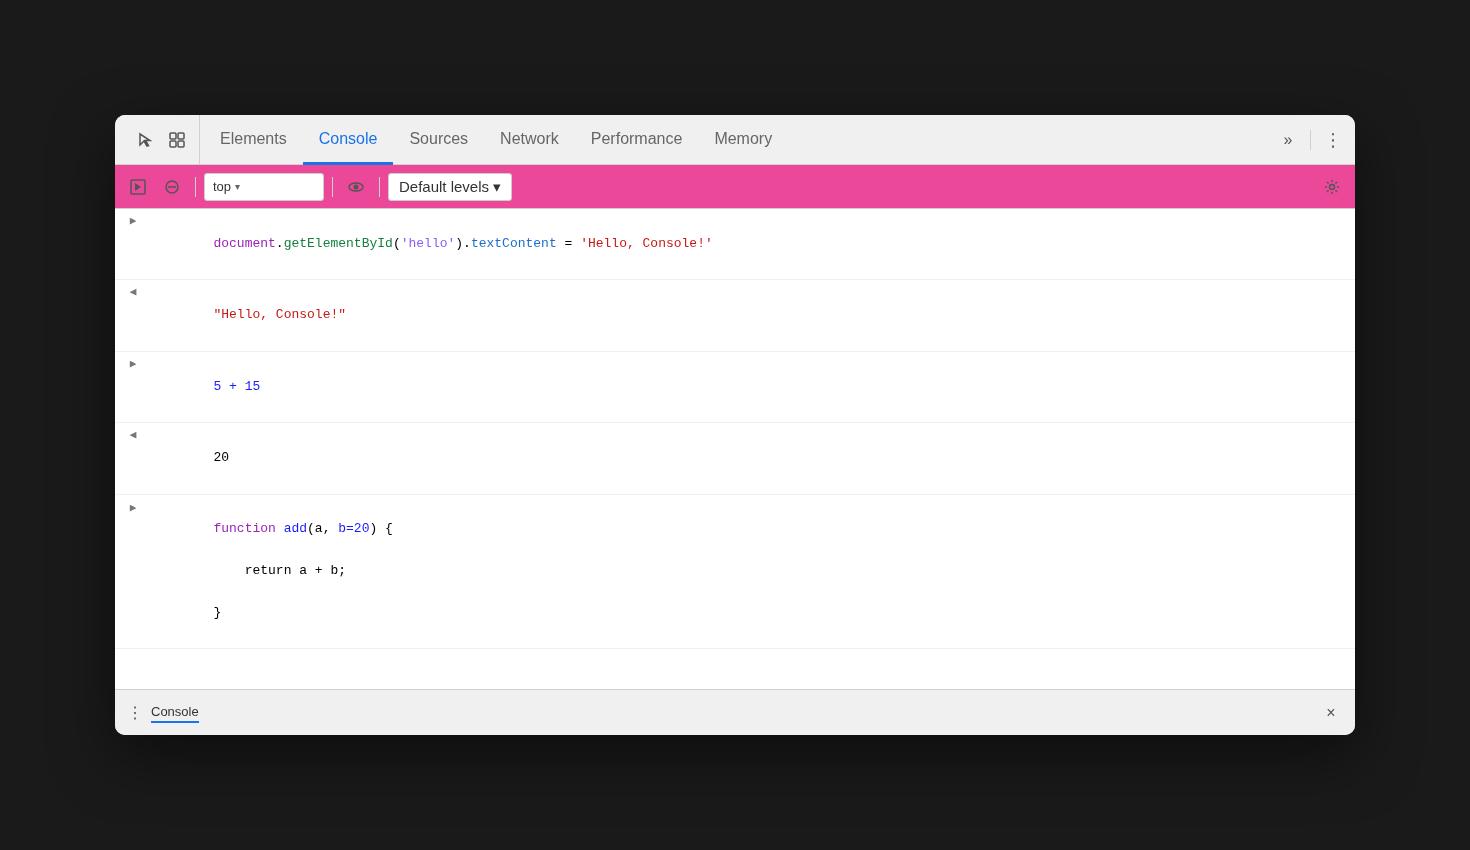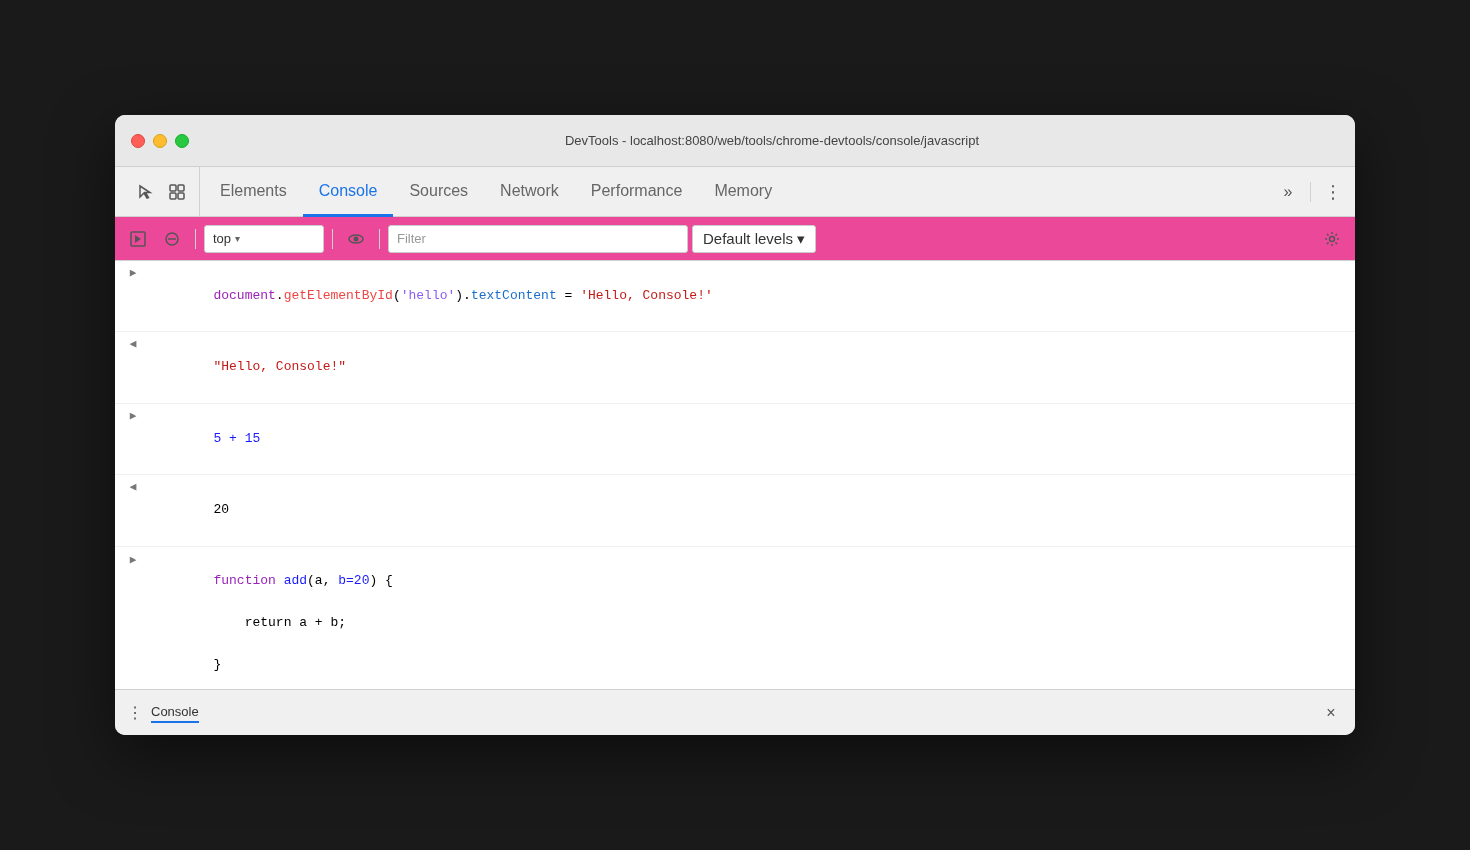--- a/index.html
+++ b/index.html
@@ -342,28 +342,20 @@
     .svg-icon {
       width: 16px;
       height: 16px;
     }
   </style>
 </head>
 <body>
 
 <div class="window">
 
-  <div class="title-bar">
-    <div class="traffic-lights">
-      <div class="traffic-light close"></div>
-      <div class="traffic-light minimize"></div>
-      <div class="traffic-light maximize"></div>
-    </div>
-    <div class="title-text">DevTools - localhost:8080/web/tools/chrome-devtools/console/javascript</div>
-  </div>
 
   <div class="tab-bar">
     <div class="tab-bar-icons">
       <div class="tab-icon-btn">
         <svg class="svg-icon" viewBox="0 0 16 16" fill="none" stroke="#555" stroke-width="1.5">
           <path d="M3 2 L3 13 L7 9 L10 14 L11.5 13.5 L8.5 8.5 L13 8.5 Z"></path>
         </svg>
       </div>
       <div class="tab-icon-btn">
         <svg class="svg-icon" viewBox="0 0 16 16" fill="none" stroke="#555" stroke-width="1.5">
@@ -428,21 +420,20 @@
 
     <div class="eye-btn">
       <svg width="18" height="18" viewBox="0 0 18 18" fill="none" stroke="#555" stroke-width="1.5">
         <ellipse cx="9" cy="9" rx="7" ry="4"></ellipse>
         <circle cx="9" cy="9" r="2.5" fill="#555" stroke="none"></circle>
       </svg>
     </div>
 
     <div class="toolbar-divider"></div>
 
-    <input type="text" class="filter-input" placeholder="Filter" style="">
 
     <div class="levels-btn">
       <span>Default levels</span>
       <span>▾</span>
     </div>
 
     <div class="gear-btn">
       <svg width="16" height="16" viewBox="0 0 16 16" fill="none" stroke="#555" stroke-width="1.5">
         <circle cx="8" cy="8" r="2.5"></circle>
         <path d="M8 1 L8 3 M8 13 L8 15 M1 8 L3 8 M13 8 L15 8 M3 3 L4.5 4.5 M11.5 11.5 L13 13 M13 3 L11.5 4.5 M4.5 11.5 L3 13"></path>
@@ -450,21 +441,21 @@
     </div>
   </div>
 
   <div class="console-output">
 
     <div class="console-line">
       <div class="console-arrow">
         <span class="arrow-right">▶</span>
       </div>
       <div class="console-text">
-        <span style="color:#9b23b9;">document</span><span style="color:#000;">.</span><span style="color:#ef4444;">getElementById</span><span style="color:#000;">(</span><span style="color:#8b5cf6;">'hello'</span><span style="color:#000;">).</span><span style="color:#1a6ecc;">textContent</span><span style="color:#000;"> = </span><span style="color:#c41a16;">'Hello, Console!'</span>
+        <span style="color:#9b23b9;">document</span><span style="color:#000;">.</span><span style="color:#15803d;">getElementById</span><span style="color:#000;">(</span><span style="color:#8b5cf6;">'hello'</span><span style="color:#000;">).</span><span style="color:#1a6ecc;">textContent</span><span style="color:#000;"> = </span><span style="color:#c41a16;">'Hello, Console!'</span>
       </div>
     </div>
 
     <div class="console-line">
       <div class="console-arrow">
         <span class="arrow-left">◀</span>
       </div>
       <div class="console-text">
         <span style="color:#c41a16;">"Hello, Console!"</span>
       </div>

